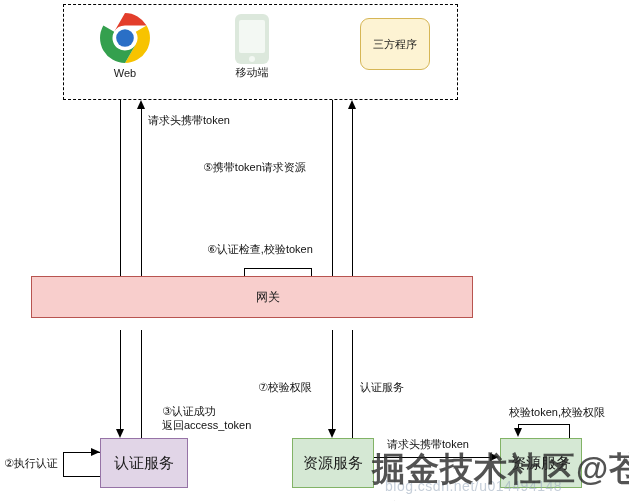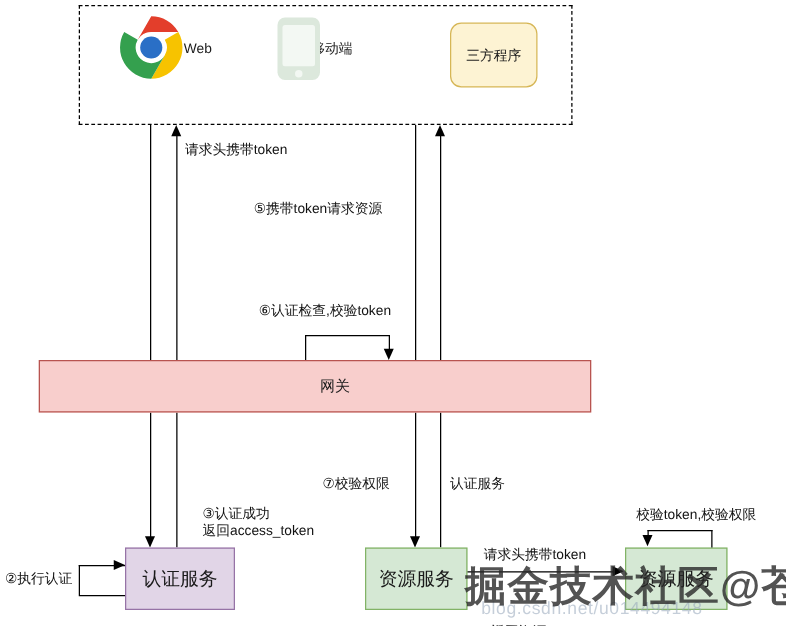--- a/index.html
+++ b/index.html
@@ -26,21 +26,21 @@
     left: 63px; top: 4px;
     width: 395px; height: 96px;
     border: 1.5px dashed #000000;
     box-sizing: border-box;
     background: #ffffff;
   }
 
   
   .client-item {
     display: flex;
-    flex-direction: row;
+    flex-direction: column;
     align-items: center;
     justify-content: flex-start;
   }
   .icon-label {
     font-size: 11px;
     color: #1a1a1a;
     margin-top: 3px;
     line-height: 13px;
     white-space: nowrap;
   }
@@ -76,21 +76,21 @@
     background: #fdf3d3;
     border: 1px solid #d6b656;
     border-radius: 9px;
     display: flex; align-items: center; justify-content: center;
     font-size: 11px; color: #1a1a1a;
     box-sizing: border-box;
   }
 
   
   .gateway-box {
-    left: 31px; top: 288px;
+    left: 31px; top: 276px;
     width: 442px; height: 42px;
     background: #f8cecc;
     border: 1px solid #b85450;
     box-sizing: border-box;
     display: flex; align-items: center; justify-content: center;
     font-size: 12px; color: #1a1a1a; padding-left: 32px;
   }
 
   
   .svc-box {

